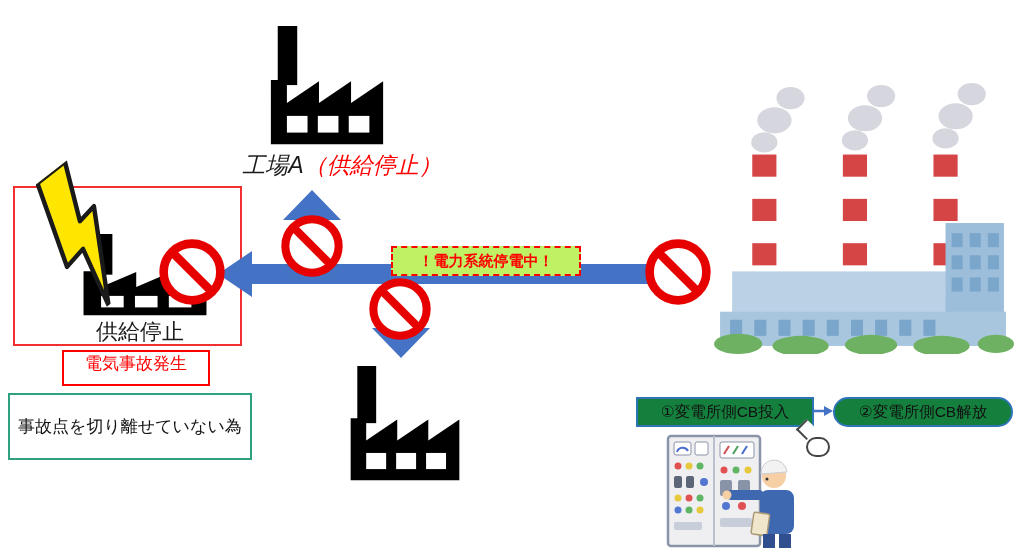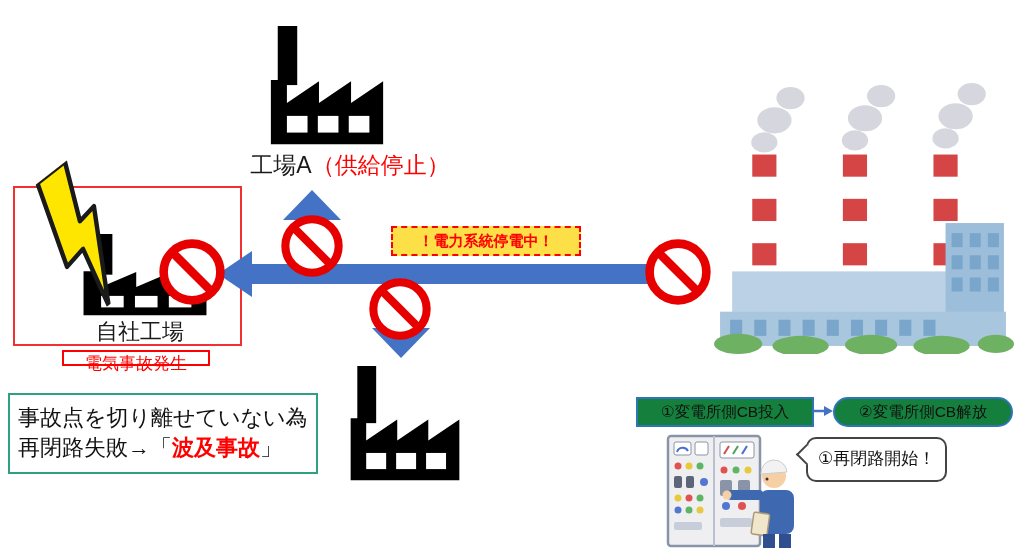--- a/index.html
+++ b/index.html
@@ -8,26 +8,26 @@
   .canvas { position:relative; width:1024px; height:552px; background:#fff; overflow:hidden; }
   .abs { position:absolute; }
   .label { font-size:23px; color:#1a1a1a; text-align:center; white-space:nowrap; }
   .red { color:#FF0000; }
   .incident-box {
     border:2px solid #FF0000; color:#FF0000; background:#fff;
     font-size:17px; text-align:center; line-height:24px;
   }
   .note-box {
     border:2px solid #2FA080; background:#fff; color:#111;
-    font-size:22px; line-height:1.38; padding:8px 8px; white-space:nowrap;
+    font-size:17px; line-height:1.38; padding:20px 8px; white-space:nowrap;
   }
   .note-box b { color:#FF0000; }
   .banner {
-    background:#fde047; border:2px dashed #FF0000; color:#FF0000;
-    font-weight:bold; font-size:15px; text-align:center; line-height:26px; white-space:nowrap;
+    background:#bef264; border:2px dashed #FF0000; color:#FF0000;
+    font-weight:bold; font-size:15px; text-align:center; line-height:26px; white-space:nowrap;margin-top:20px;
   }
   .cb-box {
     border:2px solid #2E75B6; background:#15803d; color:#111;
     font-size:15.5px; text-align:center; line-height:26px; white-space:nowrap;
   }
   .bubble {
     background:#fff; border:2px solid #444; border-radius:10px;
     padding:8px 10px; font-size:17px; line-height:1.45; color:#111; z-index:9; white-space:nowrap;
   }
   .bubble-tail {
@@ -43,45 +43,44 @@
 
   <div class="abs" style="left:264px;top:26px;width:126px;height:122px;">
     <svg viewBox="0 0 110 95" preserveAspectRatio="none" width="100%" height="100%">
       <rect x="12" y="0" width="17" height="46" fill="#000"></rect>
       <polygon points="6,42 20,42 20,60 48,43 48,60 76,43 76,60 104,43 104,92 6,92" fill="#000"></polygon>
       <rect x="20" y="70" width="18" height="13" fill="#fff"></rect>
       <rect x="47" y="70" width="18" height="13" fill="#fff"></rect>
       <rect x="74" y="70" width="18" height="13" fill="#fff"></rect>
     </svg>
   </div>
-  <div class="abs label" style="left:230px;top:150px;width:240px;">
+  <div class="abs label" style="left:222px;top:150px;width:240px;font-style:italic;">
     <span>工場A</span><span class="red">（供給停止）</span>
   </div>
 
   <div class="abs" style="left:13px;top:186px;width:229px;height:160px;border:2px solid #F23030;"></div>
   <div class="abs" style="left:76px;top:234px;width:138px;height:84px;z-index:2;">
     <svg viewBox="0 0 110 95" preserveAspectRatio="none" width="100%" height="100%">
       <rect x="12" y="0" width="17" height="46" fill="#000"></rect>
       <polygon points="6,42 20,42 20,60 48,43 48,60 76,43 76,60 104,43 104,92 6,92" fill="#000"></polygon>
       <rect x="20" y="70" width="18" height="13" fill="#fff"></rect>
       <rect x="47" y="70" width="18" height="13" fill="#fff"></rect>
       <rect x="74" y="70" width="18" height="13" fill="#fff"></rect>
     </svg>
   </div>
   <div class="abs" style="left:40px;top:165px;width:90px;height:140px;transform:rotate(-38deg);z-index:3;">
     <svg viewBox="0 0 80 130" width="100%" height="100%" preserveAspectRatio="none">
       <polygon points="35,0 66,0 44,52 62,49 18,130 31,74 10,78" fill="#FFE600" stroke="#1a1a1a" stroke-width="4" stroke-linejoin="round"></polygon>
     </svg>
   </div>
-  <div class="abs label" style="left:60px;top:317px;width:160px;font-size:22px;z-index:2;">自社工場</div>
-  <div class="abs incident-box" style="left:62px;top:350px;width:148px;height:16px;z-index:2;">電気事故発生</div>
+  <div class="abs label" style="left:60px;top:317px;width:160px;font-size:22px;z-index:2;">供給停止</div>
+  <div class="abs incident-box" style="left:62px;top:350px;width:148px;height:36px;z-index:2;">電気事故発生</div>
 
   <div class="abs note-box" style="left:8px;top:393px;">
     <div>事故点を切り離せていない為</div>
-    <div><span>再閉路失敗→「</span><b>波及事故</b><span>」</span></div>
   </div>
 
   <div class="abs" style="left:344px;top:366px;width:122px;height:118px;">
     <svg viewBox="0 0 110 95" preserveAspectRatio="none" width="100%" height="100%">
       <rect x="12" y="0" width="17" height="46" fill="#000"></rect>
       <polygon points="6,42 20,42 20,60 48,43 48,60 76,43 76,60 104,43 104,92 6,92" fill="#000"></polygon>
       <rect x="20" y="70" width="18" height="13" fill="#fff"></rect>
       <rect x="47" y="70" width="18" height="13" fill="#fff"></rect>
       <rect x="74" y="70" width="18" height="13" fill="#fff"></rect>
     </svg>
@@ -245,16 +244,15 @@
         <circle cx="103" cy="47" r="1.5" fill="#333"></circle>
         <rect x="90" y="80" width="16" height="22" rx="2" fill="#EFE6CC" stroke="#AA9977" stroke-width="1.5" transform="rotate(8 90 80)"></rect>
         <rect x="99" y="102" width="12" height="14" fill="#2F4F8F"></rect>
         <rect x="115" y="102" width="12" height="14" fill="#2F4F8F"></rect>
       </g>
     </svg>
   </div>
 
   <div class="abs bubble" style="left:806px;top:437px;">
     <div class="bubble-tail"></div>
-    <div>①再閉路開始！</div>
   </div>
 
 </div>
 
 </body></html>

